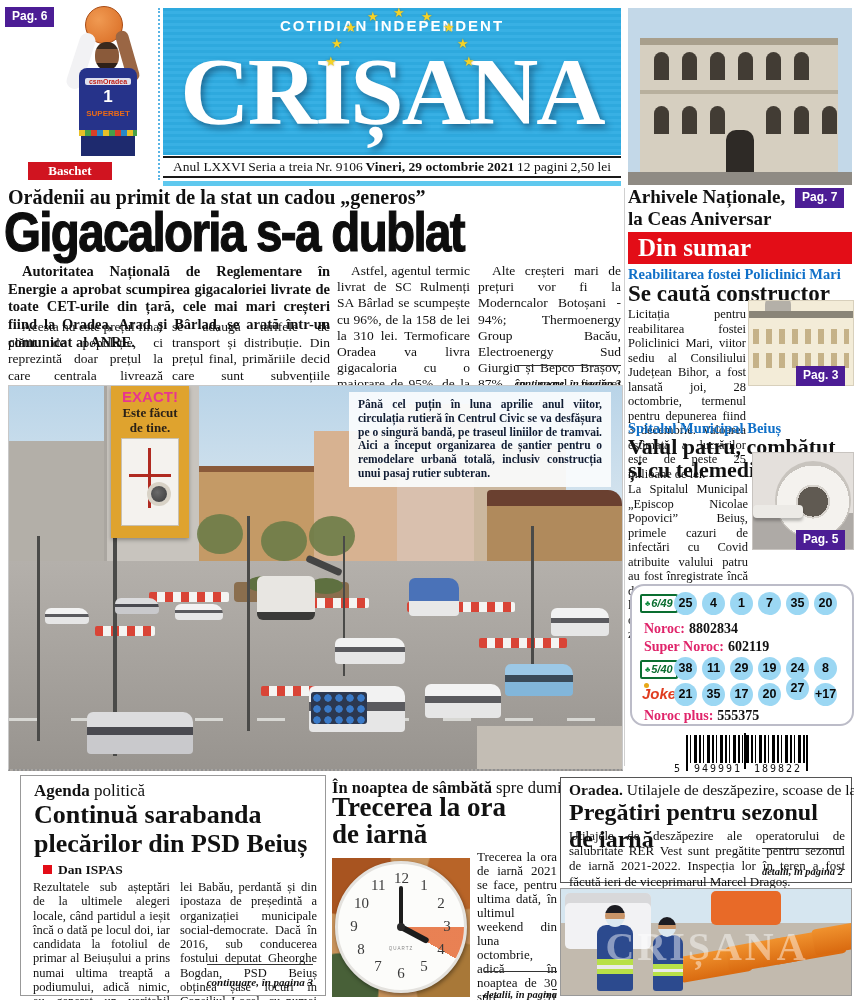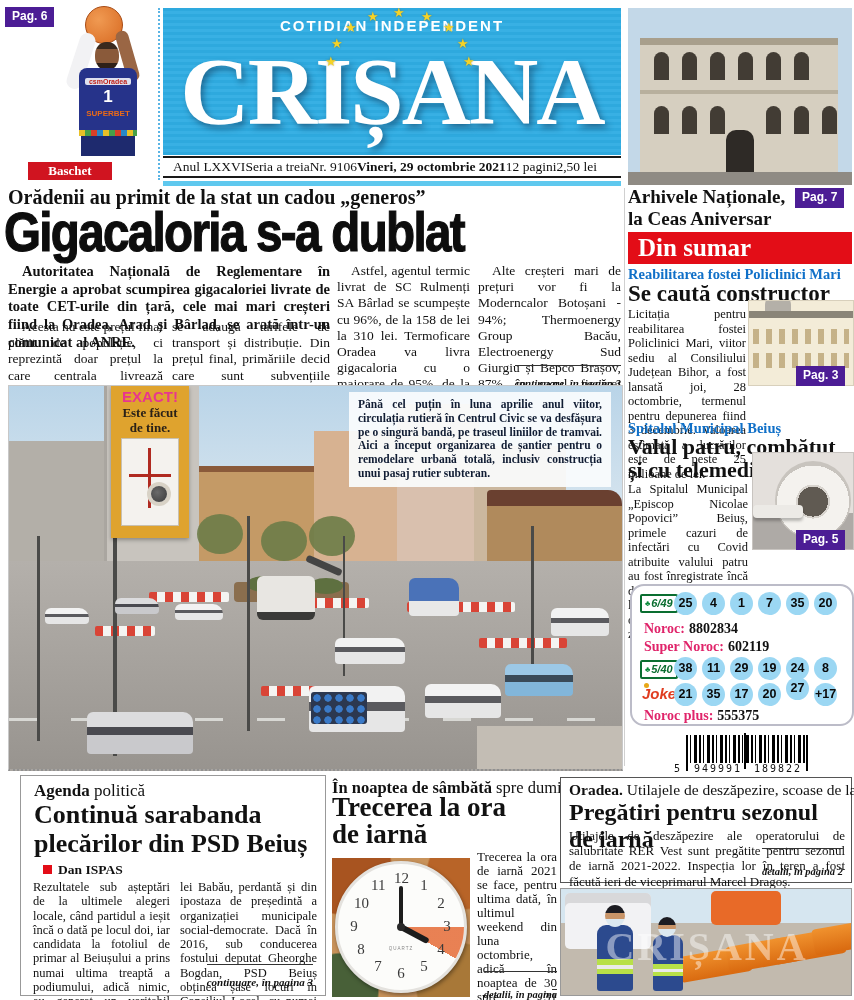--- a/index.html
+++ b/index.html
@@ -41,21 +41,21 @@
   #mast{left:163px;top:8px;width:458px;height:147px;overflow:hidden;
     background:repeating-linear-gradient(180deg,#2ea9de 0 3px,#38b0e4 3px 6px)}
   #tagline{position:absolute;left:0;top:9px;width:100%;text-align:center;
     font:bold 15px "Liberation Sans",sans-serif;letter-spacing:2px;color:#fff}
   #logo{position:absolute;left:0;top:34px;width:100%;text-align:center;
     font:bold 96px/100px "Liberation Serif",serif;color:#fff;
     text-shadow:3px 4px 6px rgba(10,30,60,.45);letter-spacing:-2px}
   .eu-star{position:absolute;font-size:13px;color:#f5d327;text-shadow:0 0 2px rgba(120,90,0,.6)}
   
   #datestrip{left:163px;top:156px;width:458px;height:22px;border-top:2px solid #1a1a1a;
-    border-bottom:2px solid #1a1a1a;display:flex;align-items:center;justify-content:flex-start;
+    border-bottom:2px solid #1a1a1a;display:flex;align-items:center;justify-content:space-between;
     padding:0 10px;box-sizing:border-box;font-size:13.5px}
   #cyanbar{left:163px;top:181px;width:458px;height:5px;background:#5fc8ee}
 
   
   #kicker{left:8px;top:186px;font-size:20px;font-weight:bold}
   #headline{left:4px;top:204px;width:620px;white-space:nowrap;
     font:bold 56px/56px "Liberation Sans",sans-serif;letter-spacing:-2px;color:#0d0d0d;
     -webkit-text-stroke:1.2px #0d0d0d;transform:scaleX(.85);transform-origin:left center}
   #lead{left:8px;top:263px;width:322px;font-size:14.5px;font-weight:bold;line-height:1.22;text-indent:14px}
   .mcol{font-size:13.5px;line-height:1.2;text-indent:14px}

